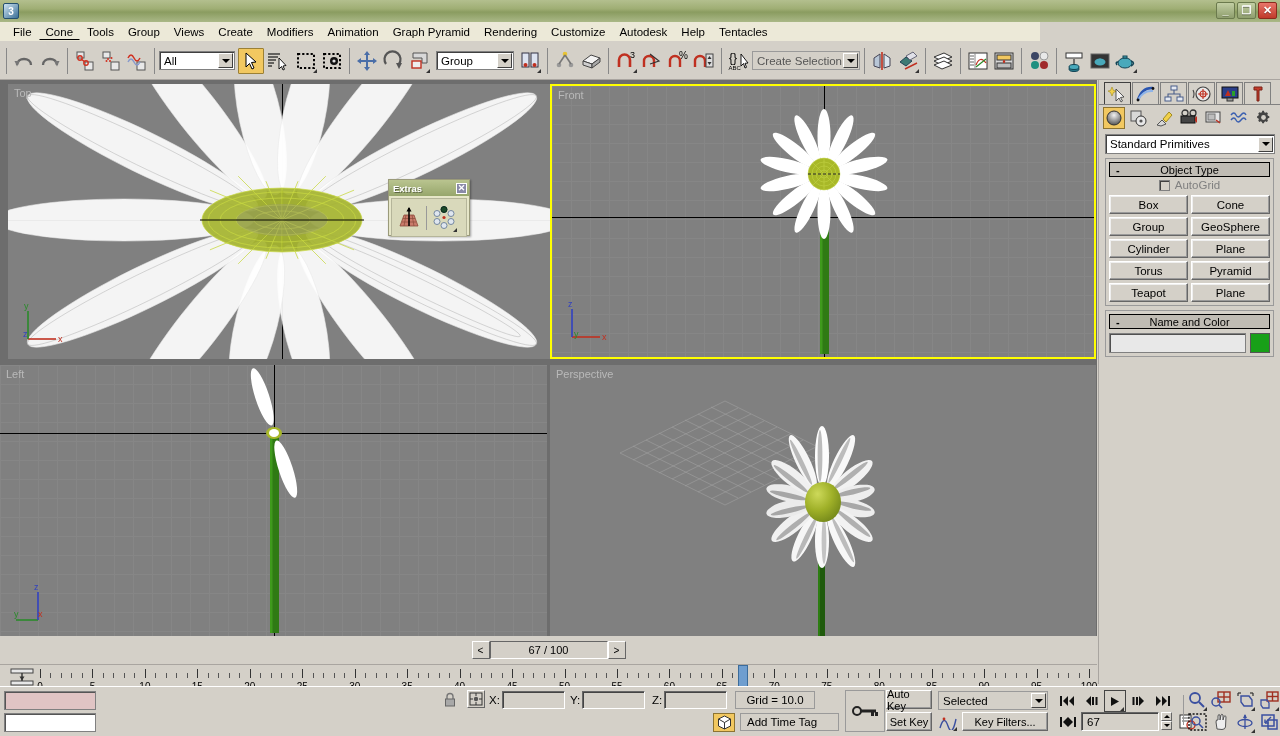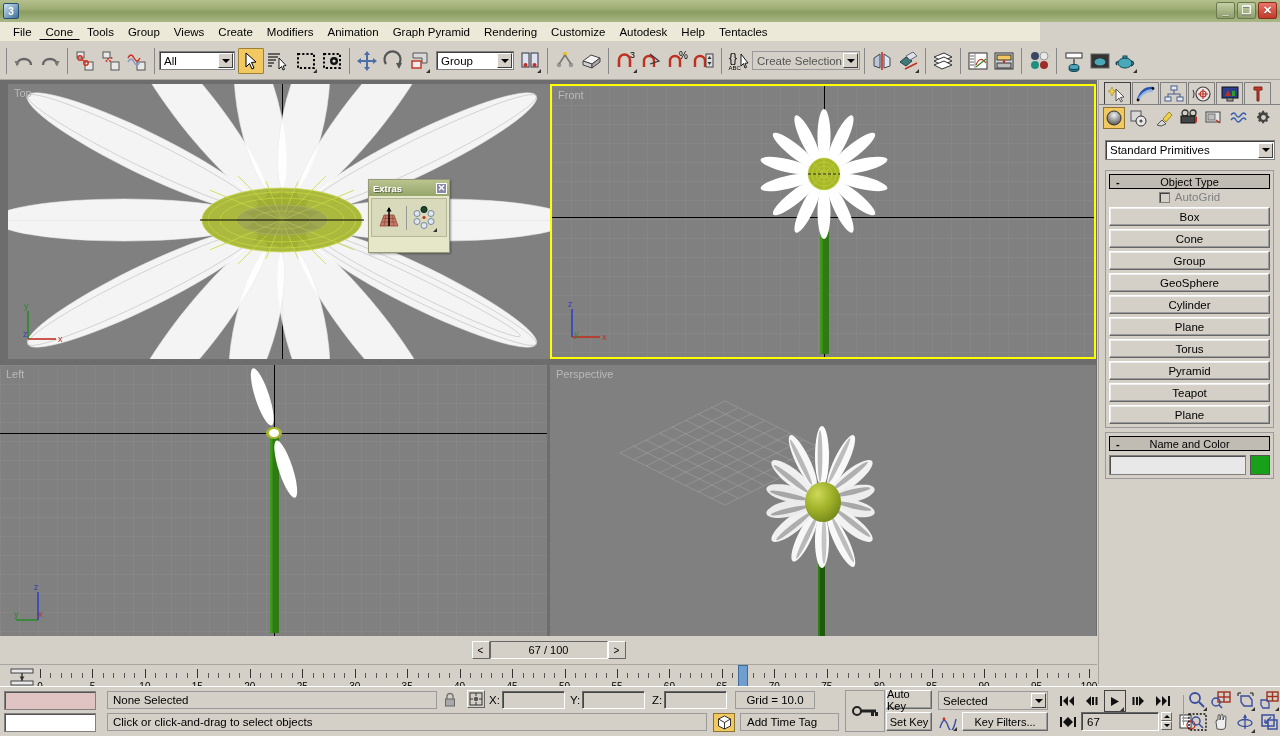--- a/index.html
+++ b/index.html
@@ -100,21 +100,21 @@
   .grid-minor{ position:absolute; inset:0; opacity:.5;
     background-image:linear-gradient(to right,#8d8d8d 1px,transparent 1px),
                      linear-gradient(to bottom,#8d8d8d 1px,transparent 1px);
     background-size:19px 19px;}
   .grid-major-h{ position:absolute; left:0; right:0; height:1px; background:#000;}
   .grid-major-v{ position:absolute; top:0; bottom:0; width:1px; background:#000;}
   .axis-tripod{ position:absolute; left:14px; bottom:14px; width:46px; height:46px; z-index:5;}
 
   
   .extras{
-    position:absolute; left:368px; top:99px; width:82px; height:74px; z-index:30;
+    position:absolute; left:388px; top:99px; width:82px; height:57px; z-index:30;
     background:#e6e6c8; border:1px solid #9a9a7a;
     box-shadow:1px 1px 2px rgba(0,0,0,.35);
   }
   .extras-tbar{
     height:16px; background:linear-gradient(to bottom,#b9c48f,#97a66c);
     display:flex; align-items:center; justify-content:space-between; padding:0 2px;
   }
   .extras-title{ font-size:9.5px; font-weight:bold; color:#fff; text-shadow:1px 1px 0 rgba(0,0,0,.4); padding-left:2px;}
   .extras-close{
     width:11px;height:11px; background:#8a8aa8; border:1px solid #fff;
@@ -136,30 +136,30 @@
     background:#d4d0c8; display:flex;align-items:center;justify-content:center;
     margin-right:1px;
   }
   .cp-tab.sel{ background:#d4d0c8; border-color:#404040;}
   .cp-sub{ display:flex; height:26px; align-items:center; padding:2px 4px; gap:3px; border-top:1px solid #808080;}
   .cp-ico{
     width:22px;height:22px; display:flex;align-items:center;justify-content:center;
     border:1px solid transparent;
   }
   .cp-ico.on{ background:#f2c860; border:1px solid #8d7431;}
-  .cp-combo{ margin:10px 6px; }
+  .cp-combo{ margin:4px 6px; }
   .rollout{
     margin:4px 6px 0 6px; border:1px solid #9a9a9a; background:#d4d0c8; padding:3px;
   }
   .rollout-head{
     height:15px; background:#c0bcb4; border:1px solid #000;
     display:flex; align-items:center; font-size:11px; position:relative; justify-content:center;
   }
   .rollout-head .minus{ position:absolute; left:6px; font-weight:bold;}
-  .otype-grid{ display:grid; grid-template-columns:1fr; gap:3px; margin-top:4px;}
+  .otype-grid{ display:grid; grid-template-columns:1fr 1fr; gap:3px; margin-top:4px;}
   .btn3d{
     height:19px; background:#d4d0c8; border:1px solid #fff;
     border-right-color:#666; border-bottom-color:#666;
     box-shadow:inset -1px -1px 0 #9a9a9a, inset 1px 1px 0 #efefef;
     display:flex; align-items:center; justify-content:center; font-size:11.5px;
   }
   .autogrid{ display:flex; align-items:center; justify-content:center; gap:5px; margin:2px 0 4px 0; color:#808080; font-size:11.5px;}
   .chk{ width:11px;height:11px; background:#d4d0c8; border:1px solid #808080; box-shadow:inset 1px 1px 0 #404040;}
   .namecolor{ display:flex; gap:4px; margin-top:4px; align-items:center;}
   .name-input{ flex:1; height:20px; background:#e8e8e8; border:1px solid #808080; box-shadow:inset 1px 1px 0 #505050;}
@@ -1043,22 +1043,20 @@
         <div class="tick maj" style="left: 1049px;"></div>
         <div class="tick-lbl" style="left: 1049px;">100</div>
       </div>
     <div class="time-thumb" id="time-thumb" style="left: 737.83px;"></div>
   </div>
 
   <div class="status">
     <div class="mini-pink"></div>
     <div class="mini-white"></div>
 
-    <div class="sb-sel">None Selected</div>
-    <div class="sb-prompt">Click or click-and-drag to select objects</div>
 
     <div style="position:absolute;left:443px;top:5px;width:14px;height:16px">
       <svg width="14" height="16" viewBox="0 0 14 16">
           <path d="M4 7 L4 4.5 A3 3 0 0 1 10 4.5 L10 7" fill="none" stroke="#777" stroke-width="1.4"></path>
           <rect x="2.5" y="7" width="9" height="7" fill="#a8a8a8" stroke="#666"></rect>
         </svg>
     </div>
     <div style="position:absolute;left:467px;top:3px;width:18px;height:18px;border:1px solid #fff;border-right-color:#666;border-bottom-color:#666;display:flex;align-items:center;justify-content:center">
       <svg width="14" height="14" viewBox="0 0 14 14">
           <rect x="1" y="1" width="12" height="12" fill="none" stroke="#333"></rect>

